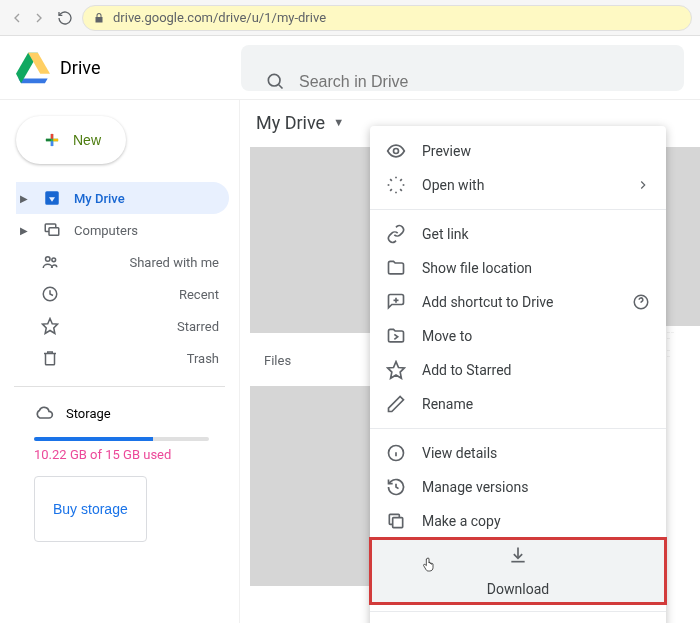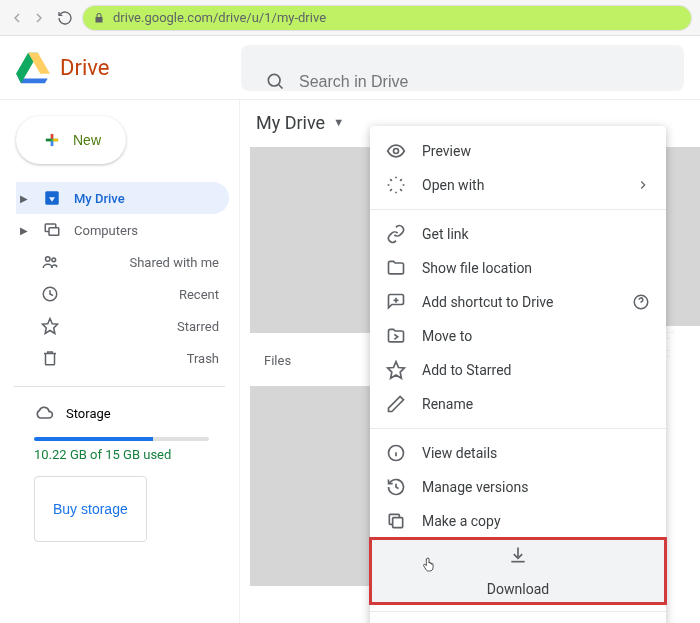--- a/index.html
+++ b/index.html
@@ -20,36 +20,36 @@
     background: #f6f6f6;
     border-bottom: 1px solid #e0e0e0;
     display: flex;
     align-items: center;
     padding: 0 8px;
     gap: 8px;
   }
   .nav-arrows { display:flex; gap:4px; }
   .nav-arrows .arr, .reload { width:18px; height:18px; color:#a0a0a0; display:flex; align-items:center; justify-content:center; }
   .url-box {
-    flex:1; height: 26px; background:#bef264; border-radius:14px; border:1px solid #e0e0e0;
+    flex:1; height: 26px; background:#fef9c3; border-radius:14px; border:1px solid #e0e0e0;
     display:flex; align-items:center; padding:0 10px; gap:8px; color:#5f6368; font-size:13px;
   }
   .url-box .lock { color:#5f6368; }
 
   
   .header {
     height: 64px;
     display:flex;
     align-items:center;
     padding: 0 16px;
     border-bottom: 1px solid #eee;
   }
   .logo-wrap { display:flex; align-items:center; gap:10px; width: 225px; }
   .logo-tri { width: 34px; height: 34px; }
-  .logo-text { font-size: 22px; color:#c2410c; }
+  .logo-text { font-size: 18px; color:#000000; }
   .search-box {
     flex:1; height:46px; background:#f1f3f4; border-radius:8px;
     display:flex; align-items:flex-end; padding:0 24px; gap:14px;
   }
   .search-box input {
     border:none; background:transparent; font-size:16px; color:#5f6368; width:100%; outline:none;
   }
 
   
   .main { display:flex; height: calc(623px - 36px - 64px); }
@@ -76,21 +76,21 @@
   .nav-item .nav-ico { width:20px; display:flex; justify-content:center; }
   .nav-item.active { background:#e8f0fe; color:#1967d2; font-weight:500; }
   .nav-item.active .nav-ico { color:#1967d2; }
   .nav-item.no-caret { padding-left: 24px; justify-content: space-between; }
 
   .divider { height:1px; background:#e0e0e0; margin: 12px 4px; }
 
   .storage-row { display:flex; align-items:center; gap:12px; padding: 4px 10px 4px 24px; color:#000000; font-size:13px; }
   .storage-bar { height:4px; background:#e0e0e0; margin: 10px 20px 6px 24px; border-radius:2px; overflow:hidden; }
   .storage-fill { height:100%; background:#1a73e8; }
-  .storage-text { font-size:13px; color:#15803d; padding-left:24px; }
+  .storage-text { font-size:13px; color:#ec4899; padding-left:24px; }
   .buy-btn {
     margin: 14px 0 0 24px; padding: 24px 18px;
     border:1px solid #dadce0; border-radius:4px; background:#fff;
     color:#1a73e8; font-size:14px; cursor:pointer;
   }
 
   
   .content { flex:1; position:relative; padding: 12px 0 0 10px; }
   .breadcrumb { display:flex; align-items:center; gap:8px; font-size:18px; color:#3c4043; padding-left:6px; }
   .bc-caret { color:#5f6368; font-size:11px; }

